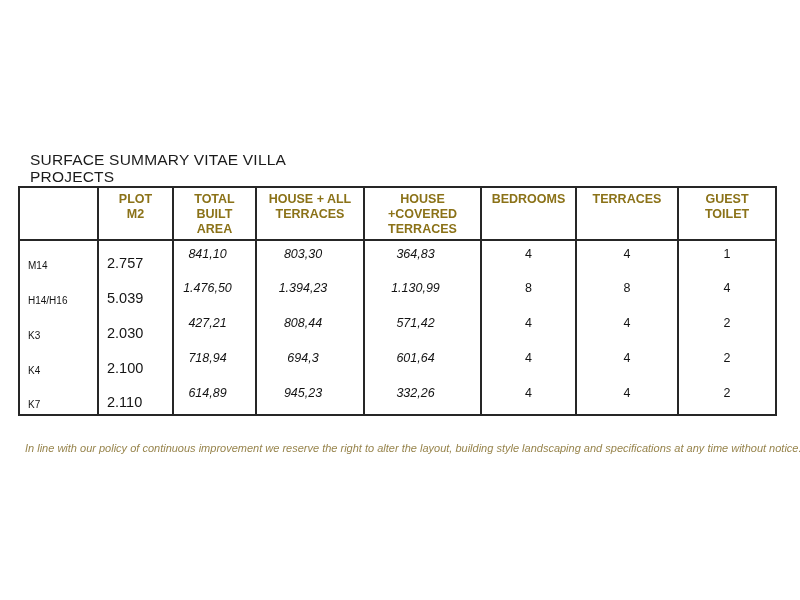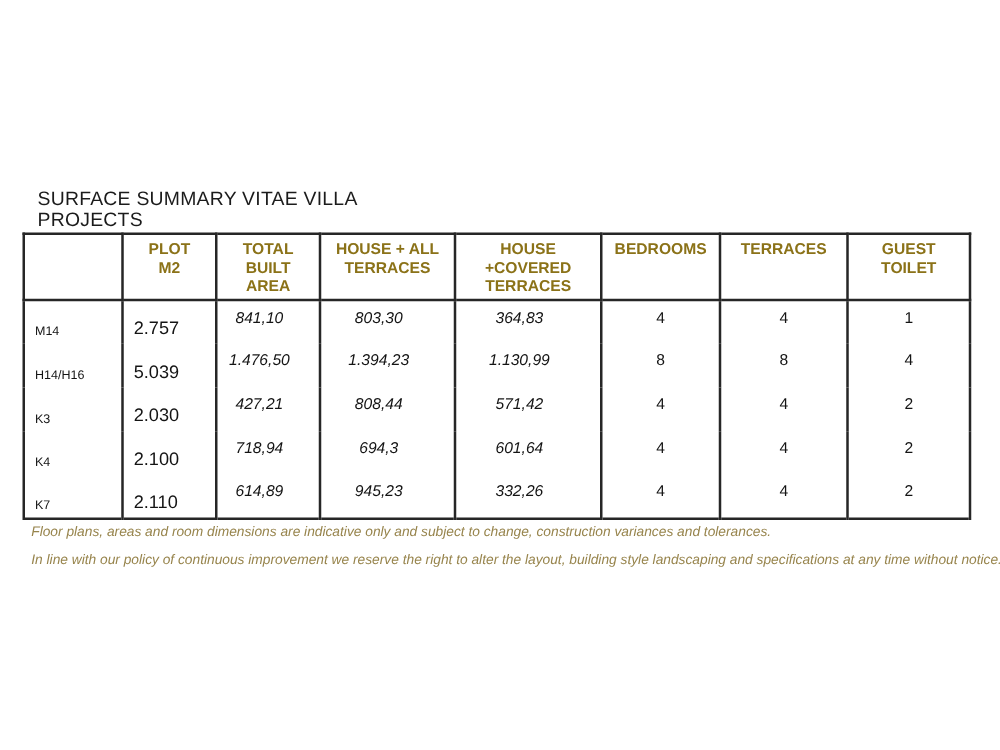--- a/index.html
+++ b/index.html
@@ -183,16 +183,15 @@
           <td class="area-val">945,23</td>
           <td class="area-val">332,26</td>
           <td class="count-val">4</td>
           <td class="count-val">4</td>
           <td class="count-val">2</td>
         </tr>
       </tbody>
     </table>
   </div>
 
-  <div class="footnote footnote-1">Floor plans, areas and room dimensions are indicative only and subject to change, construction variances and tolerances.</div>
   <div class="footnote footnote-2">In line with our policy of continuous improvement we reserve the right to alter the layout, building style landscaping and specifications at any time without notice.</div>
 
 </div>
 
 </body></html>

